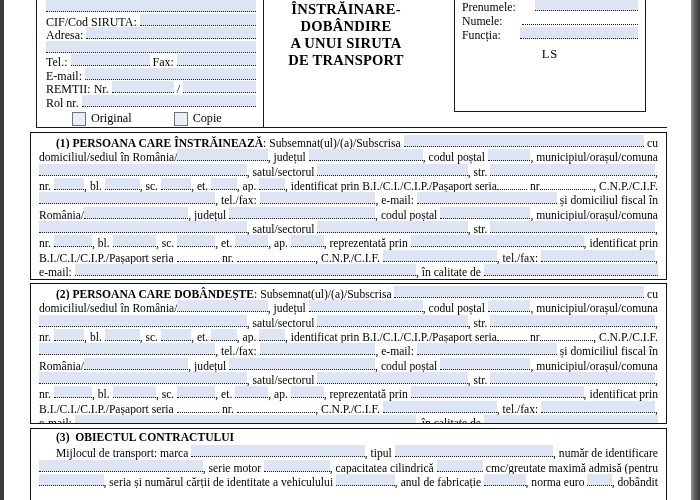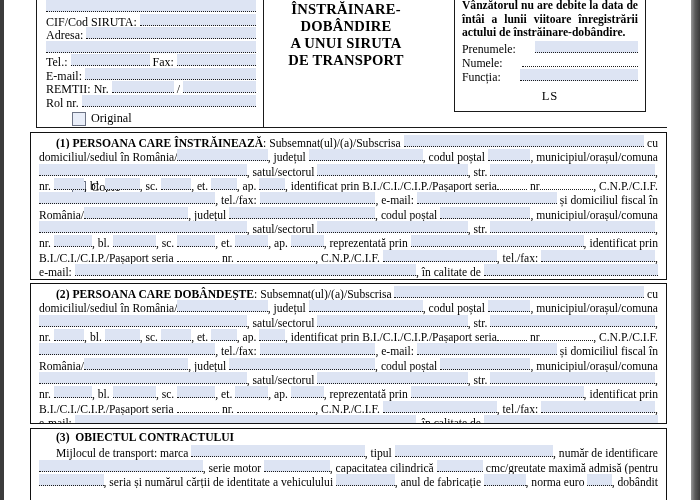--- a/index.html
+++ b/index.html
@@ -20,21 +20,21 @@
   .title{position:absolute;left:255px;top:1px;width:182px;text-align:center;
     font-weight:700;font-size:14.6px;line-height:16.9px;letter-spacing:.2px;}
   .rightbox{position:absolute;left:454px;top:-8px;width:192px;height:120px;
     border:1.6px solid #1a1a1a;box-sizing:border-box;padding:6px 7px 0 7px;
     font-size:11.6px;}
   .notice{margin:0 0 1px 0;font-weight:700;text-align:justify;line-height:13.7px;}
   .rightbox .fline{height:14.2px;font-size:11.8px;gap:16px;}
   .ls{text-align:center;margin-top:5px;font-size:12.6px;letter-spacing:1px;}
   .hline{position:absolute;left:36px;top:127px;width:631px;border-top:1.6px solid #1a1a1a;}
   
-  .cbrow{display:flex;gap:54px;padding-left:26px;margin-top:3px;font-size:12.2px;flex-direction:column;}
+  .cbrow{display:flex;gap:42px;padding-left:26px;margin-top:3px;font-size:12.2px;}
   .cbrow label{display:flex;align-items:center;gap:5px;cursor:default;}
   .cb{width:12px;height:12px;border:1.2px solid #6d7486;background:#e9eef9;display:inline-block;}
   
   .box{position:absolute;left:30px;width:637px;border:1.7px solid #111;
     box-sizing:border-box;padding:2px 8px 16px 8px;overflow:hidden;font-size:11.6px;}
   .sec1{top:132px;height:148px;}
   .sec2{top:283px;height:141px;}
   .sec3{top:428px;height:110px;}
   .box .fline{height:14.35px;}
   
@@ -101,21 +101,20 @@
   </div>
 
   <div class="title">
     <div>ÎNSTRĂINARE-</div>
     <div>DOBÂNDIRE</div>
     <div>A UNUI SIRUTA</div>
     <div>DE TRANSPORT</div>
   </div>
 
   <div class="rightbox">
-    <p class="notice">Vânzătorul nu are debite la data de întâi a lunii viitoare înregistrării actului de înstrăinare-dobândire.</p>
     <div>
         <div class="fline">
           <span class="tx">Prenumele: </span>
           <span class="d hl" style="flex-grow: 1;"></span>
         </div>
         <div class="fline">
           <span class="tx">Numele: </span>
           <span class="d" style="flex-grow: 1;"></span>
         </div>
         <div class="fline">

